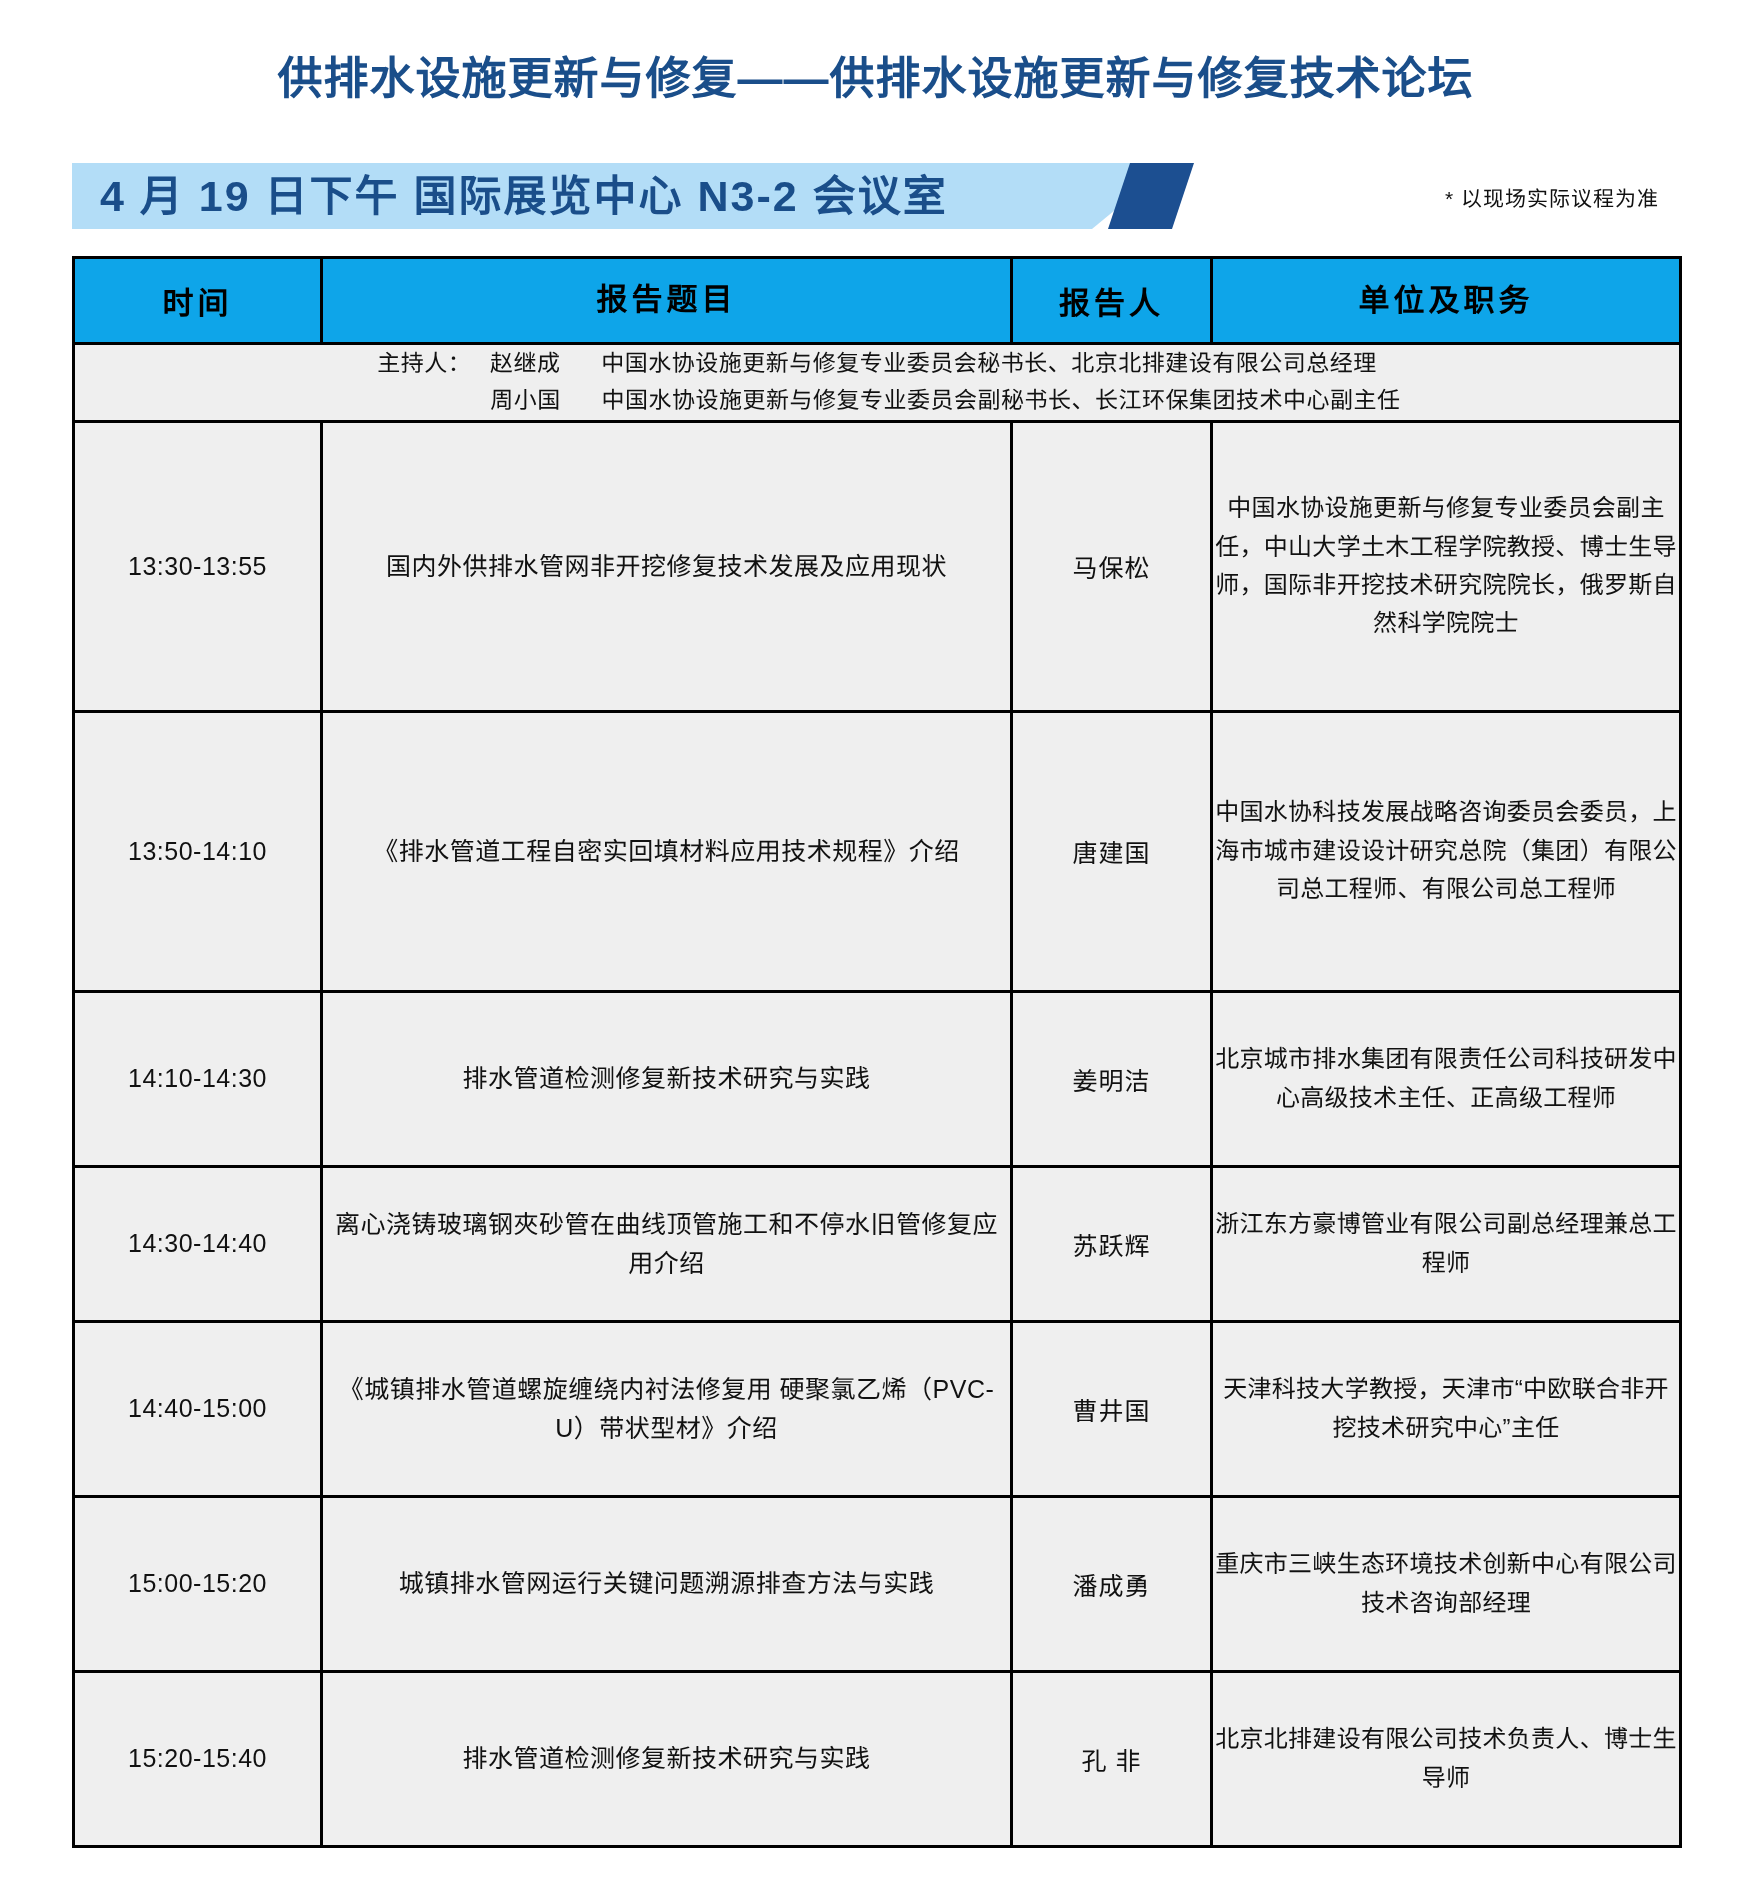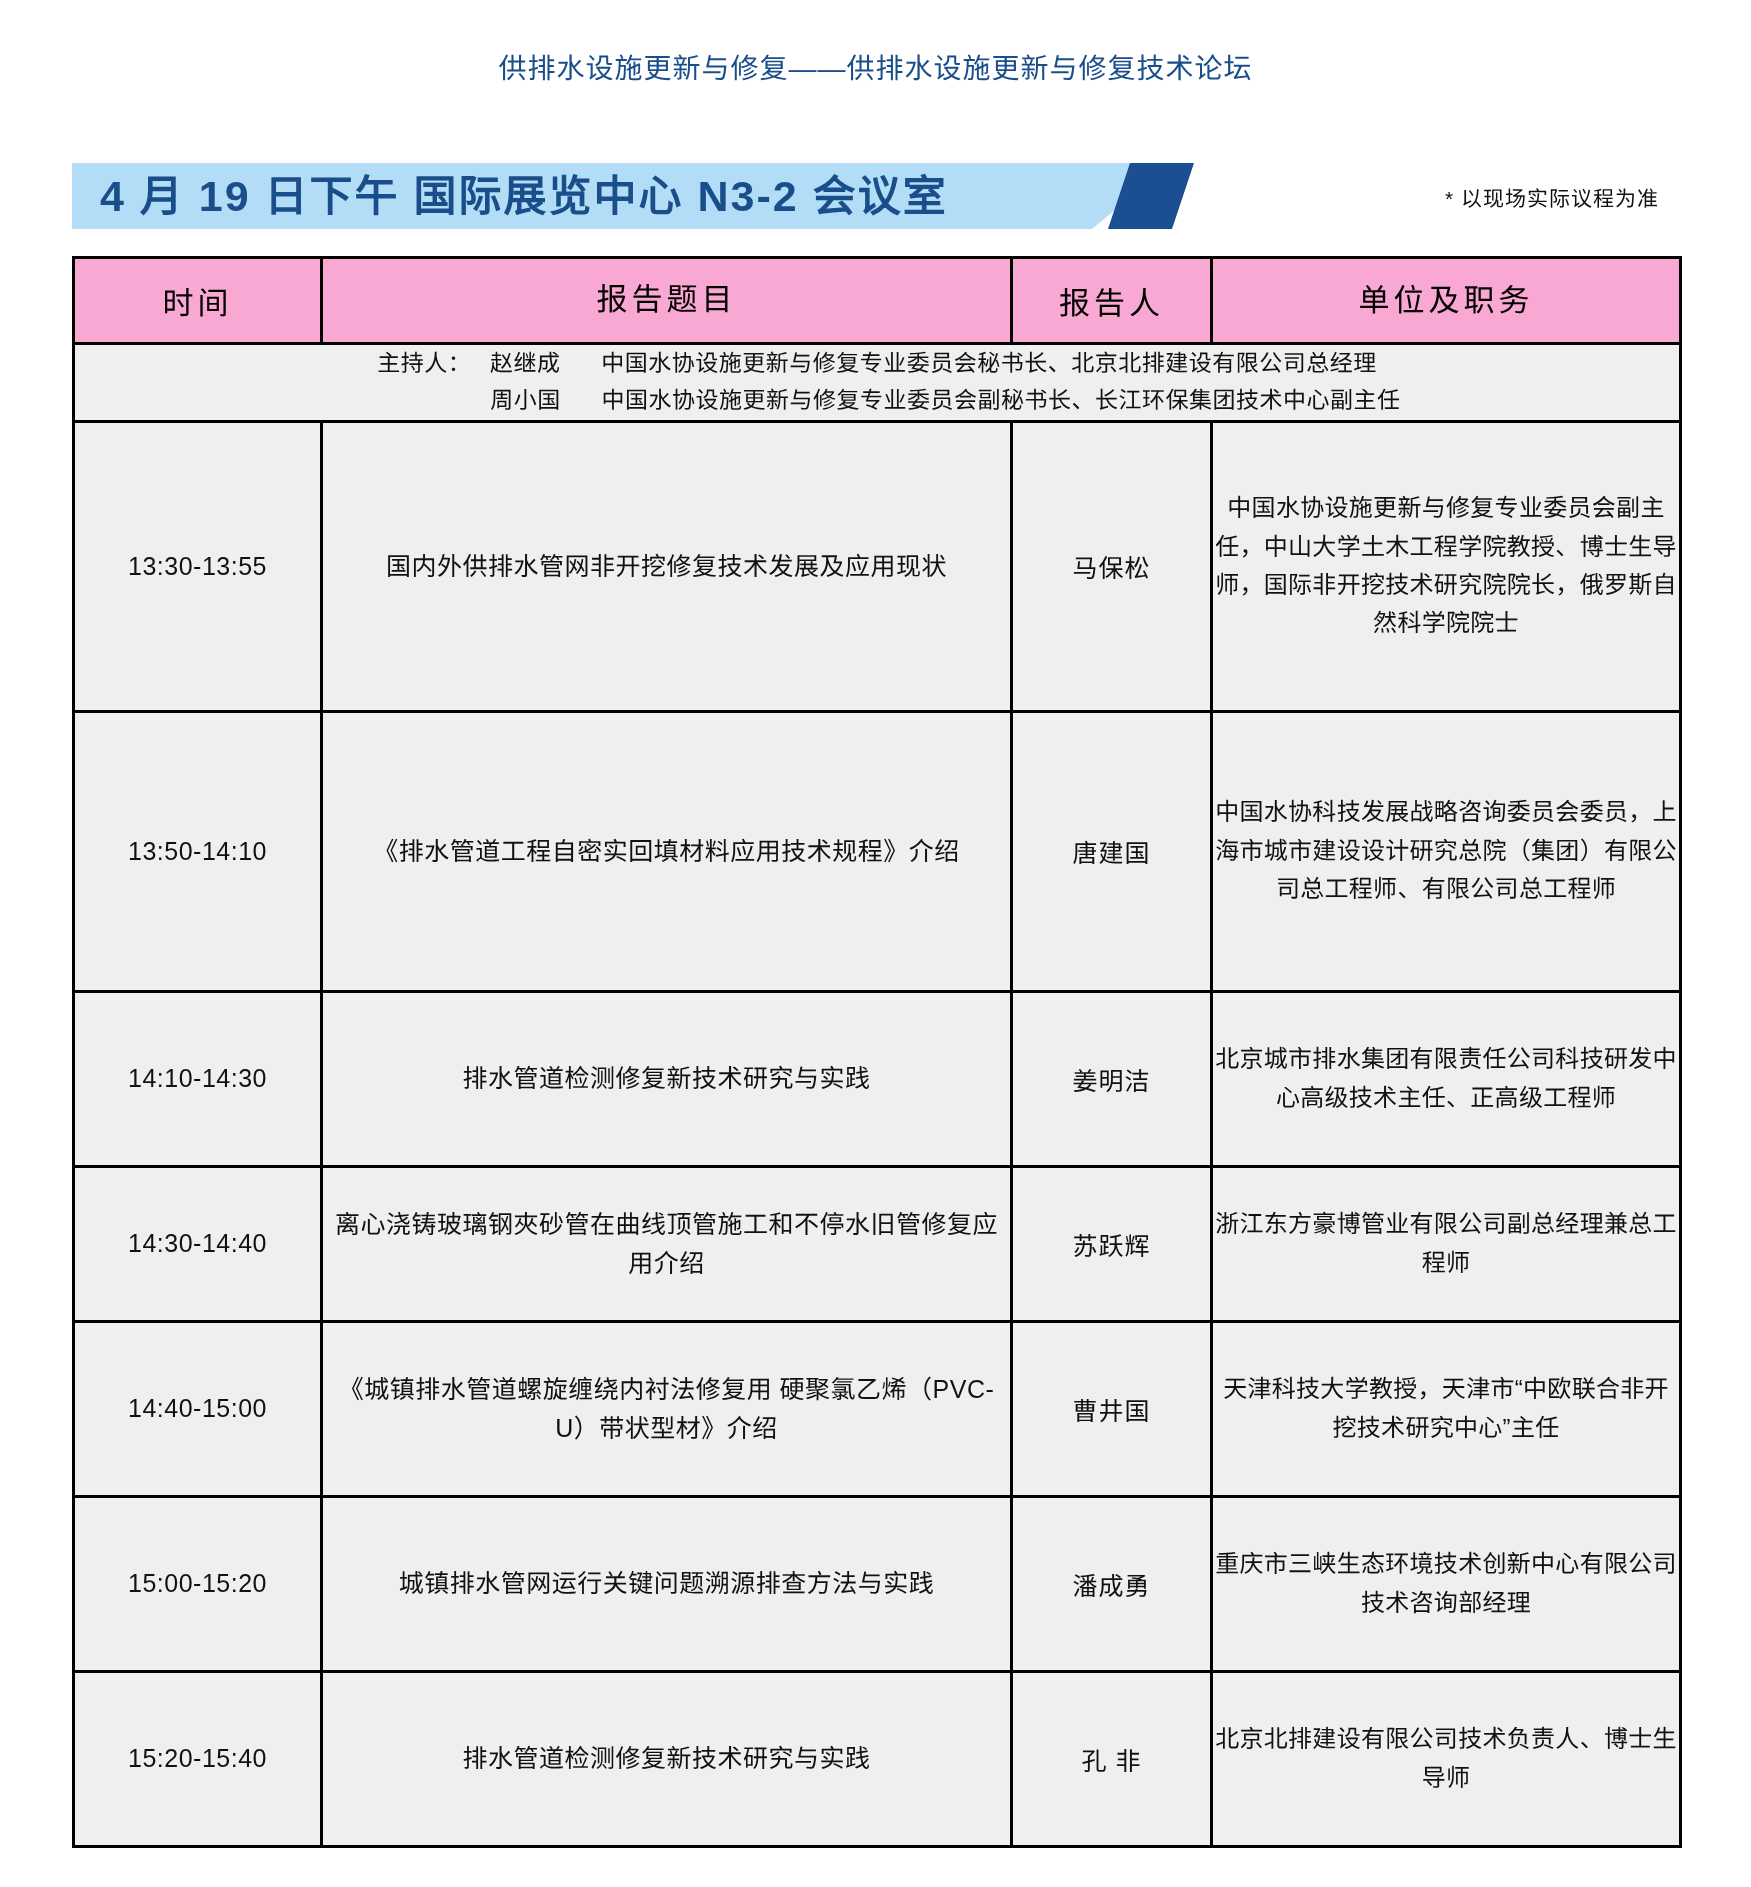--- a/index.html
+++ b/index.html
@@ -21,22 +21,22 @@
     box-sizing: border-box;
   }
 
   
   .page-title {
     position: absolute;
     left: 0;
     top: 52px;
     width: 1751px;
     text-align: center;
-    font-size: 28px;
-    font-weight: normal;
+    font-size: 45px;
+    font-weight: bold;
     color: #1a4e8a;
     letter-spacing: 1px;
     line-height: 1.2;
     white-space: nowrap;
   }
 
   
   .banner-wrap {
     position: absolute;
     left: 72px;
@@ -116,24 +116,24 @@
     white-space: nowrap;
     letter-spacing: 0.5px;
   }
   .host-label { display: inline-block; }
   .host-indent { display: inline-block; width: 118px; }
   .host-name { display: inline-block; min-width: 108px; text-align: center; }
   .host-gap { display: inline-block; width: 22px; }
 
   
   .sched thead th {
-    background: #f9a8d4;
+    background: #0ea5e9;
     height: 86px;
     font-size: 31px;
-    font-weight: normal;
+    font-weight: bold;
     color: #000000;
     letter-spacing: 4px;
     text-align: center;
     vertical-align: middle;
   }
 
   
   .sched tbody td {
     background: #efefef;
     text-align: center;

